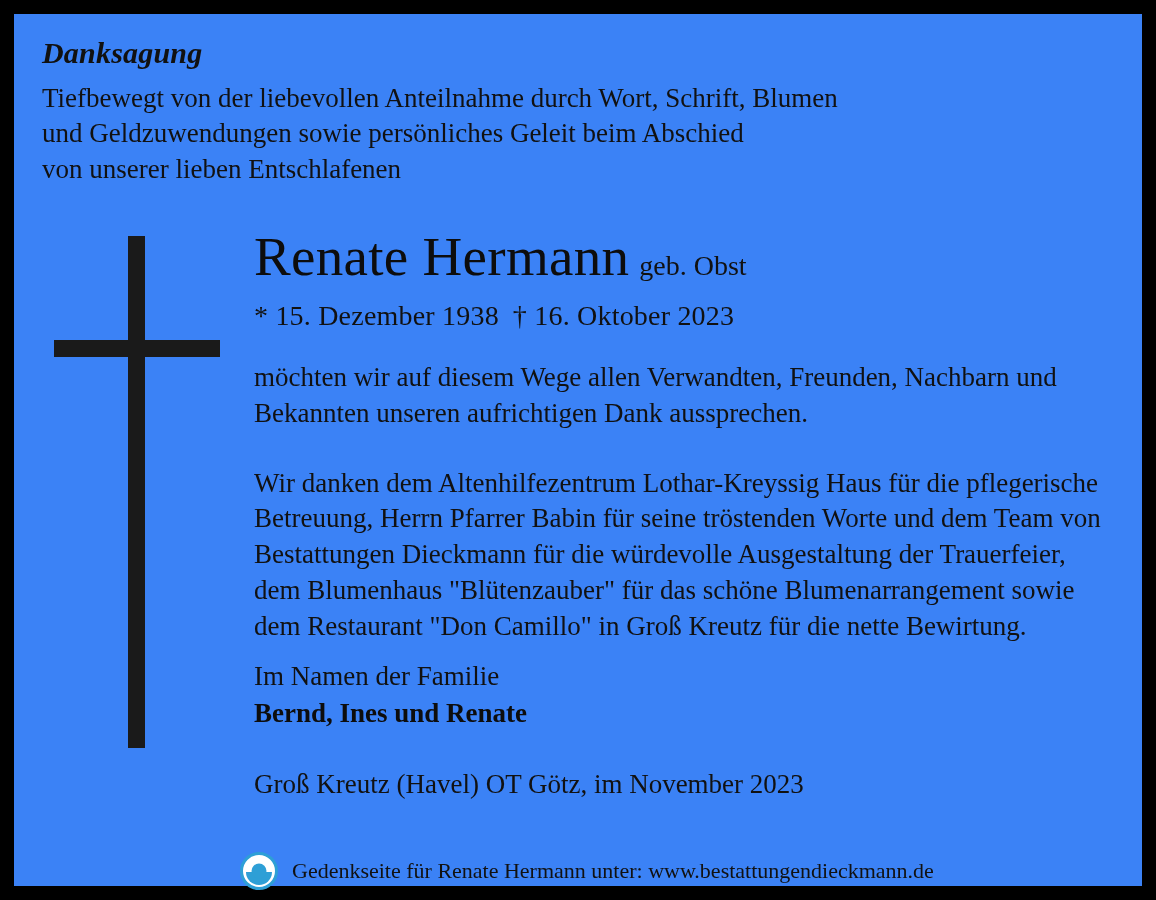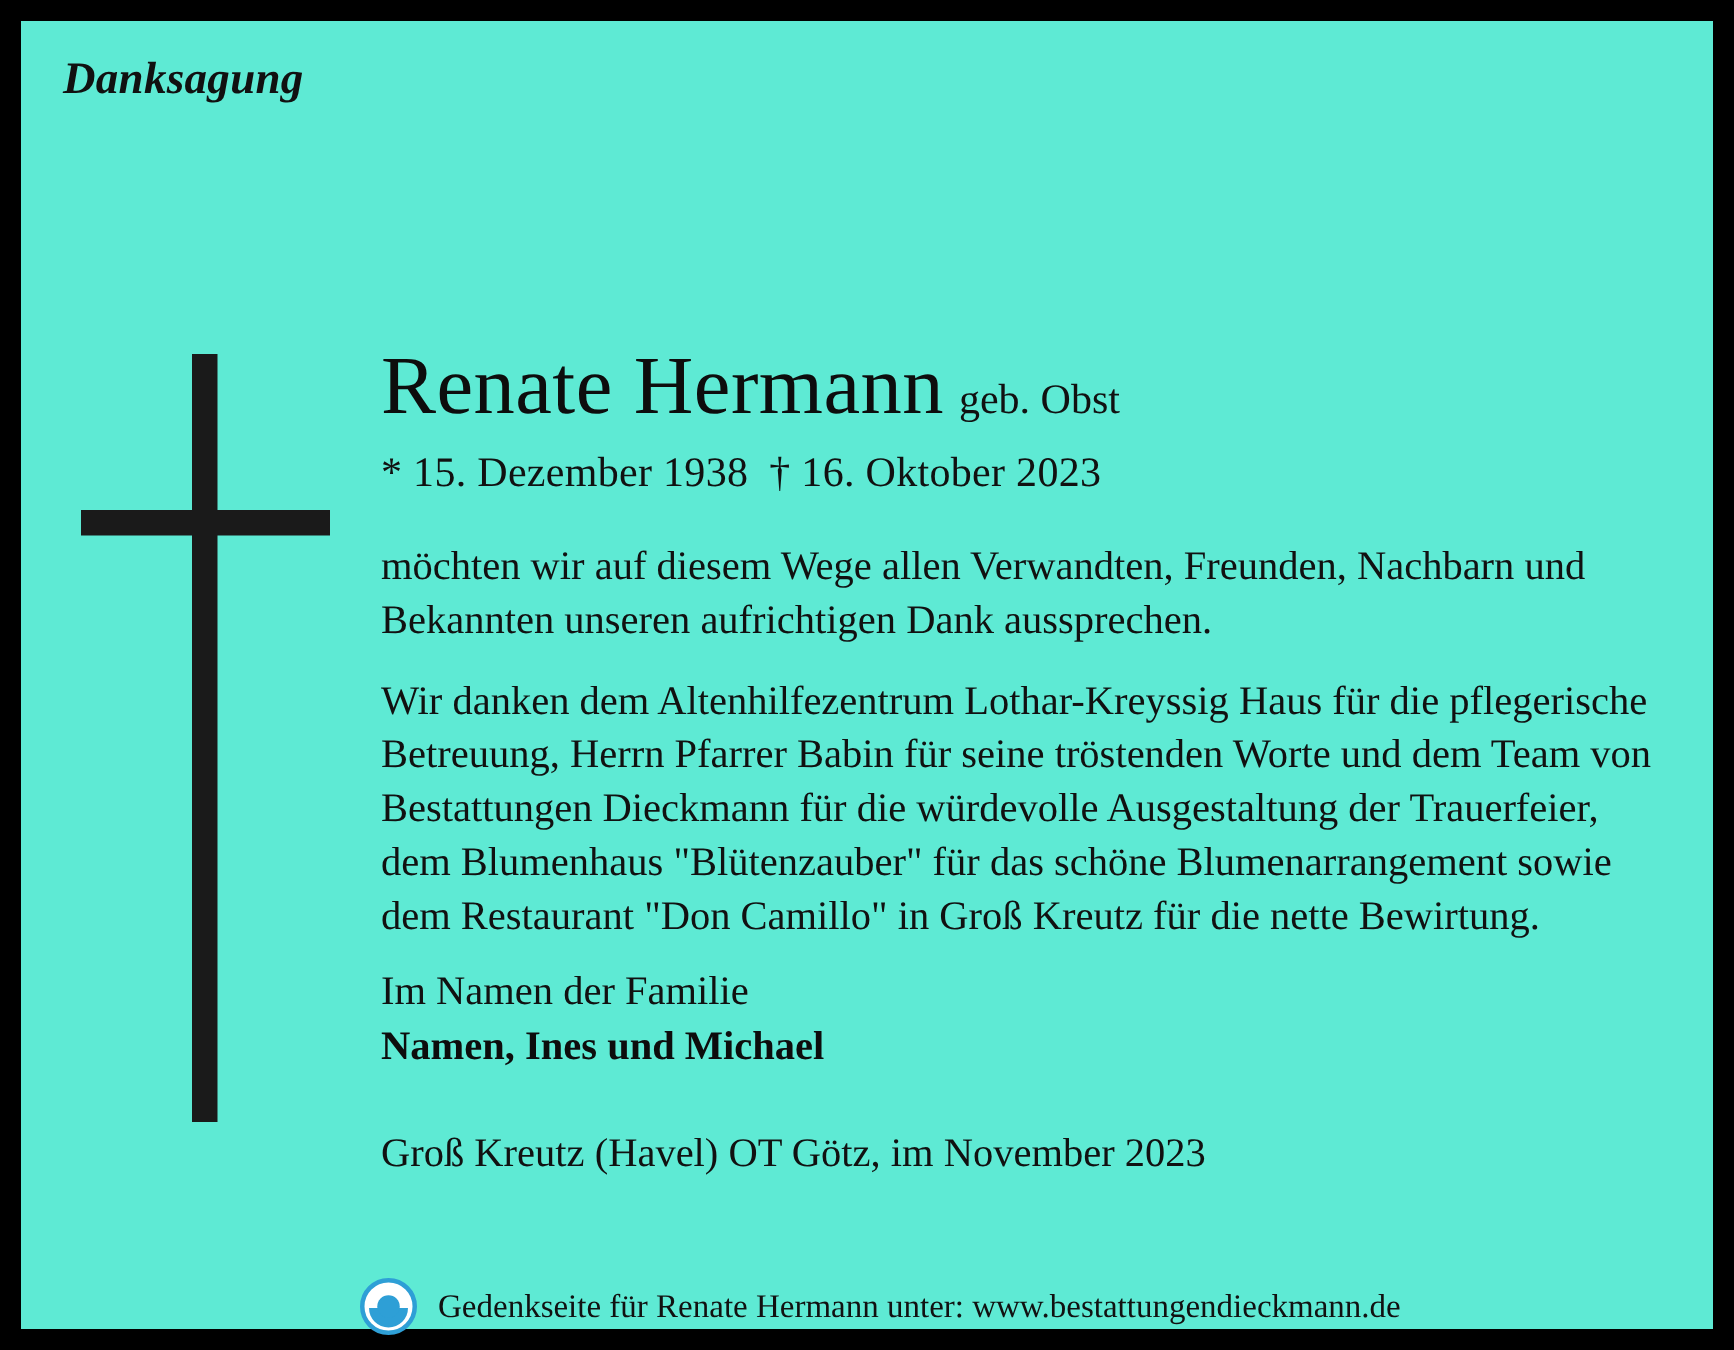--- a/index.html
+++ b/index.html
@@ -12,21 +12,21 @@
     height: 900px;
     overflow: hidden;
     font-family: "Liberation Serif", serif;
   }
   .obituary-card {
     position: absolute;
     left: 14px;
     top: 14px;
     width: 1128px;
     height: 872px;
-    background: #5eead4;
+    background: #3b82f6;
     box-sizing: border-box;
   }
   .header-block {
     position: absolute;
     left: 28px;
     top: 22px;
     width: 1040px;
   }
   .danksagung {
     font-family: "Liberation Serif", serif;
@@ -97,21 +97,21 @@
     display: inline-block;
     width: 14px;
   }
   .para {
     font-size: 27px;
     line-height: 1.33;
     color: #111111;
     margin-top: 28px;
   }
   .para.tight {
-    margin-top: 18px;
+    margin-top: 34px;
   }
   .family-label {
     font-size: 27px;
     color: #111111;
     margin-top: 16px;
   }
   .family-names {
     font-size: 27px;
     font-weight: bold;
     color: #0d0d0d;
@@ -166,40 +166,45 @@
     white-space: nowrap;
   }
 </style>
 </head>
 <body>
 
 <div class="obituary-card">
 
   <div class="header-block">
     <div class="danksagung">Danksagung</div>
+    <div class="intro">
+      <div>Tiefbewegt von der liebevollen Anteilnahme durch Wort, Schrift, Blumen</div>
+      <div>und Geldzuwendungen sowie persönliches Geleit beim Abschied</div>
+      <div>von unserer lieben Entschlafenen</div>
+    </div>
   </div>
 
   <div class="cross">
     <div class="vert"></div>
     <div class="horiz"></div>
   </div>
 
   <div class="content">
     <div class="name-line">
       <span class="name">Renate Hermann</span><span class="maiden">geb. Obst</span>
     </div>
     <div class="dates">
       <span>* 15. Dezember 1938</span><span class="gap"></span><span>† 16. Oktober 2023</span>
     </div>
 
     <div class="para">möchten wir auf diesem Wege allen Verwandten, Freunden, Nachbarn und Bekannten unseren aufrichtigen Dank aussprechen.</div>
     <div class="para tight">Wir danken dem Altenhilfezentrum Lothar-Kreyssig Haus für die pflegerische Betreuung, Herrn Pfarrer Babin für seine tröstenden Worte und dem Team von Bestattungen Dieckmann für die würdevolle Ausgestaltung der Trauerfeier, dem Blumenhaus "Blütenzauber" für das schöne Blumenarrangement sowie dem Restaurant "Don Camillo" in Groß Kreutz für die nette Bewirtung.</div>
 
     <div class="family-label">Im Namen der Familie</div>
-    <div class="family-names">Namen, Ines und Michael</div>
+    <div class="family-names">Bernd, Ines und Renate</div>
 
     <div class="place-date">Groß Kreutz (Havel) OT Götz, im November 2023</div>
   </div>
 
   <div class="memorial-row">
     <div class="memorial-icon">
       <div class="arc"></div>
       <div class="dot"></div>
     </div>
     <div class="memorial-text">Gedenkseite für Renate Hermann unter: www.bestattungendieckmann.de</div>

